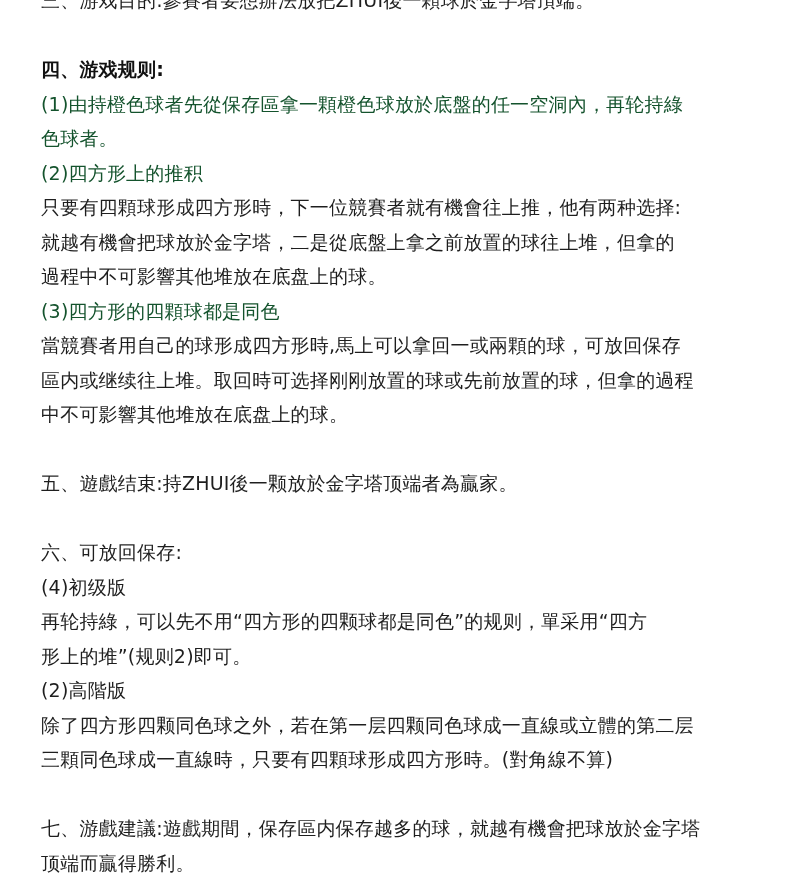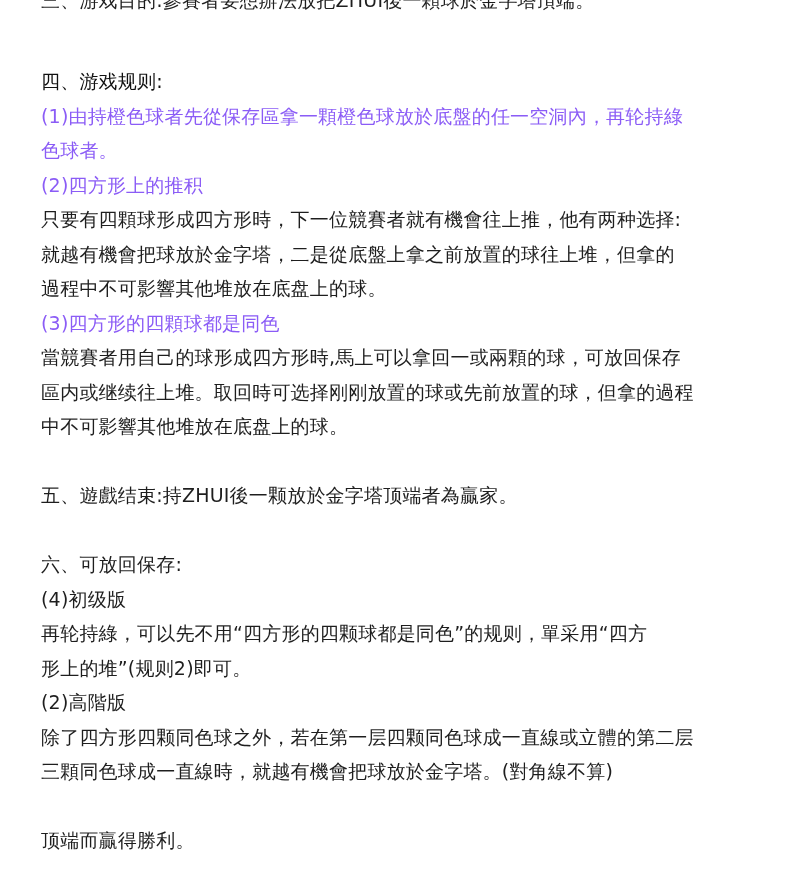--- a/index.html
+++ b/index.html
@@ -25,26 +25,25 @@
       line-height: 34.5px;
       height: 34.5px;
       color: #1e1e1e;
       white-space: nowrap;
       letter-spacing: 0.2px;
     }
     .line.blank {
       height: 34.5px;
     }
     .line.heading {
-      font-weight: normal;
+      font-weight: bold;
       color: #111111;
-      margin-top: 12px;
     }
     .line.accent {
-      color: #8b5cf6;
+      color: #14532d;
     }
   </style>
 </head>
 <body>
 
 <div class="doc">
 
   <div class="line">三、游戏目的:參賽者要想辦法放把ZHUI後一顆球於金字塔頂端。</div>
   <div class="line blank"></div>
 
@@ -63,18 +62,19 @@
 
   <div class="line">五、遊戲结束:持ZHUI後一颗放於金字塔顶端者為贏家。</div>
   <div class="line blank"></div>
 
   <div class="line">六、可放回保存:</div>
   <div class="line">(4)初级版</div>
   <div class="line">再轮持綠，可以先不用“四方形的四颗球都是同色”的规则，單采用“四方</div>
   <div class="line">形上的堆”(规则2)即可。</div>
   <div class="line">(2)高階版</div>
   <div class="line">除了四方形四颗同色球之外，若在第一层四颗同色球成一直線或立體的第二层</div>
-  <div class="line">三顆同色球成一直線時，就越有機會把球放於金字塔。(對角線不算)</div>
+  <div class="line">三顆同色球成一直線時，只要有四顆球形成四方形時。(對角線不算)</div>
   <div class="line blank"></div>
 
+  <div class="line">七、游戲建議:遊戲期間，保存區内保存越多的球，就越有機會把球放於金字塔</div>
   <div class="line">顶端而贏得勝利。</div>
 
 </div>
 
 </body></html>

